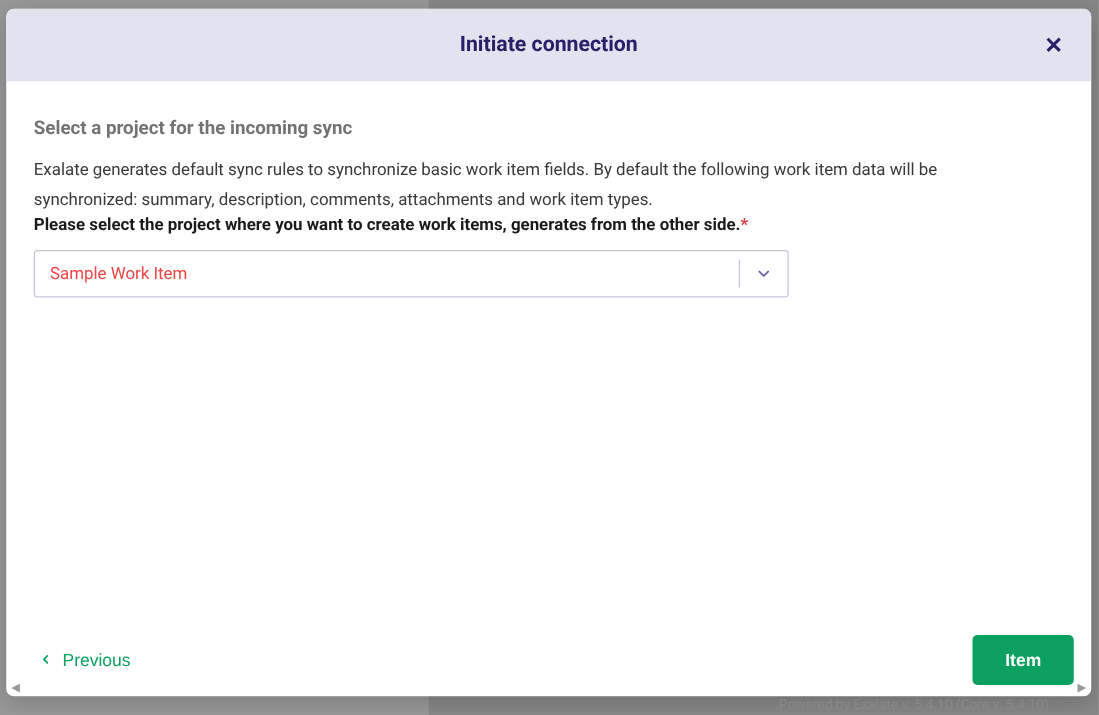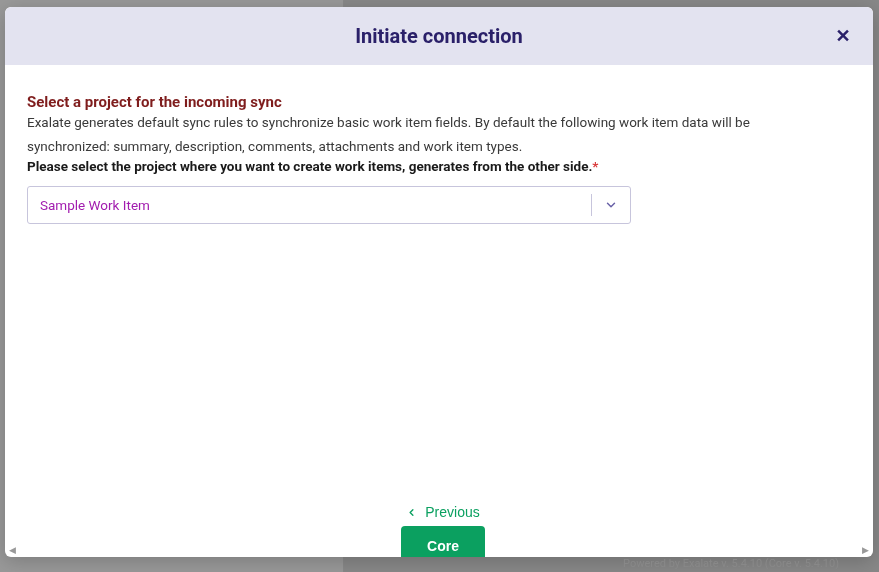--- a/index.html
+++ b/index.html
@@ -33,21 +33,21 @@
       background: #e3e3f0;
       height: 58px;
       display: flex;
       align-items: center;
       justify-content: center;
       position: relative;
       border-radius: 6px 6px 0 0;
     }
     .modal-title {
       color: #2a2069;
-      font-size: 20px;
+      font-size: 17px;
       font-weight: 700;
     }
     .close-btn {
       position: absolute;
       right: 18px;
       top: 50%;
       transform: translateY(-50%);
       width: 24px;
       height: 24px;
       display: flex;
@@ -62,21 +62,22 @@
     }
     .modal-body {
       flex: 1;
       padding: 28px 22px 10px 22px;
       overflow: auto;
       position: relative;
     }
     .section-title {
       font-size: 15px;
       font-weight: 700;
-      color: #7f1d1d;
+      color: #737373;
+      margin-bottom: 14px;
     }
     .section-desc {
       font-size: 13.5px;
       color: #3a3a3a;
       line-height: 1.75;
       max-width: 760px;
     }
     .field-label {
       font-size: 13.5px;
       font-weight: 700;
@@ -94,21 +95,21 @@
       border-radius: 3px;
       display: flex;
       align-items: center;
       padding: 0 8px 0 12px;
       cursor: pointer;
       background: #fff;
     }
     .select-value {
       flex: 1;
       font-size: 13.5px;
-      color: #a21caf;
+      color: #ef4444;
     }
     .select-divider {
       width: 1px;
       height: 22px;
       background: #c7c5dc;
       margin-right: 8px;
     }
     .select-chevron {
       color: #6a63a8;
       display: flex;
@@ -130,21 +131,20 @@
       padding: 0 2px;
     }
     .scroll-track { flex: 1; }
     .modal-footer {
       height: 60px;
       display: flex;
       align-items: center;
       justify-content: space-between;
       padding: 0 14px 0 22px;
       border-top: 1px solid transparent;
-      flex-direction: column;
     }
     .prev-btn {
       display: flex;
       align-items: center;
       gap: 8px;
       color: #0ba060;
       font-size: 14px;
       font-weight: 500;
       cursor: pointer;
       background: transparent;
@@ -219,18 +219,18 @@
   <div class="modal-footer">
     <button class="prev-btn">
       <span>
         <svg width="11" height="11" viewBox="0 0 24 24" fill="none" stroke="currentColor" stroke-width="3" stroke-linecap="round" stroke-linejoin="round">
             <polyline points="15 18 9 12 15 6"></polyline>
           </svg>
       </span>
       <span>Previous</span>
     </button>
     <button class="next-btn">
-      <span>Core</span>
+      <span>Item</span>
     </button>
   </div>
 </div>
 
 <div class="footer-text">Powered by Exalate v. 5.4.10 (Core v. 5.4.10)</div>
 
 </body></html>

